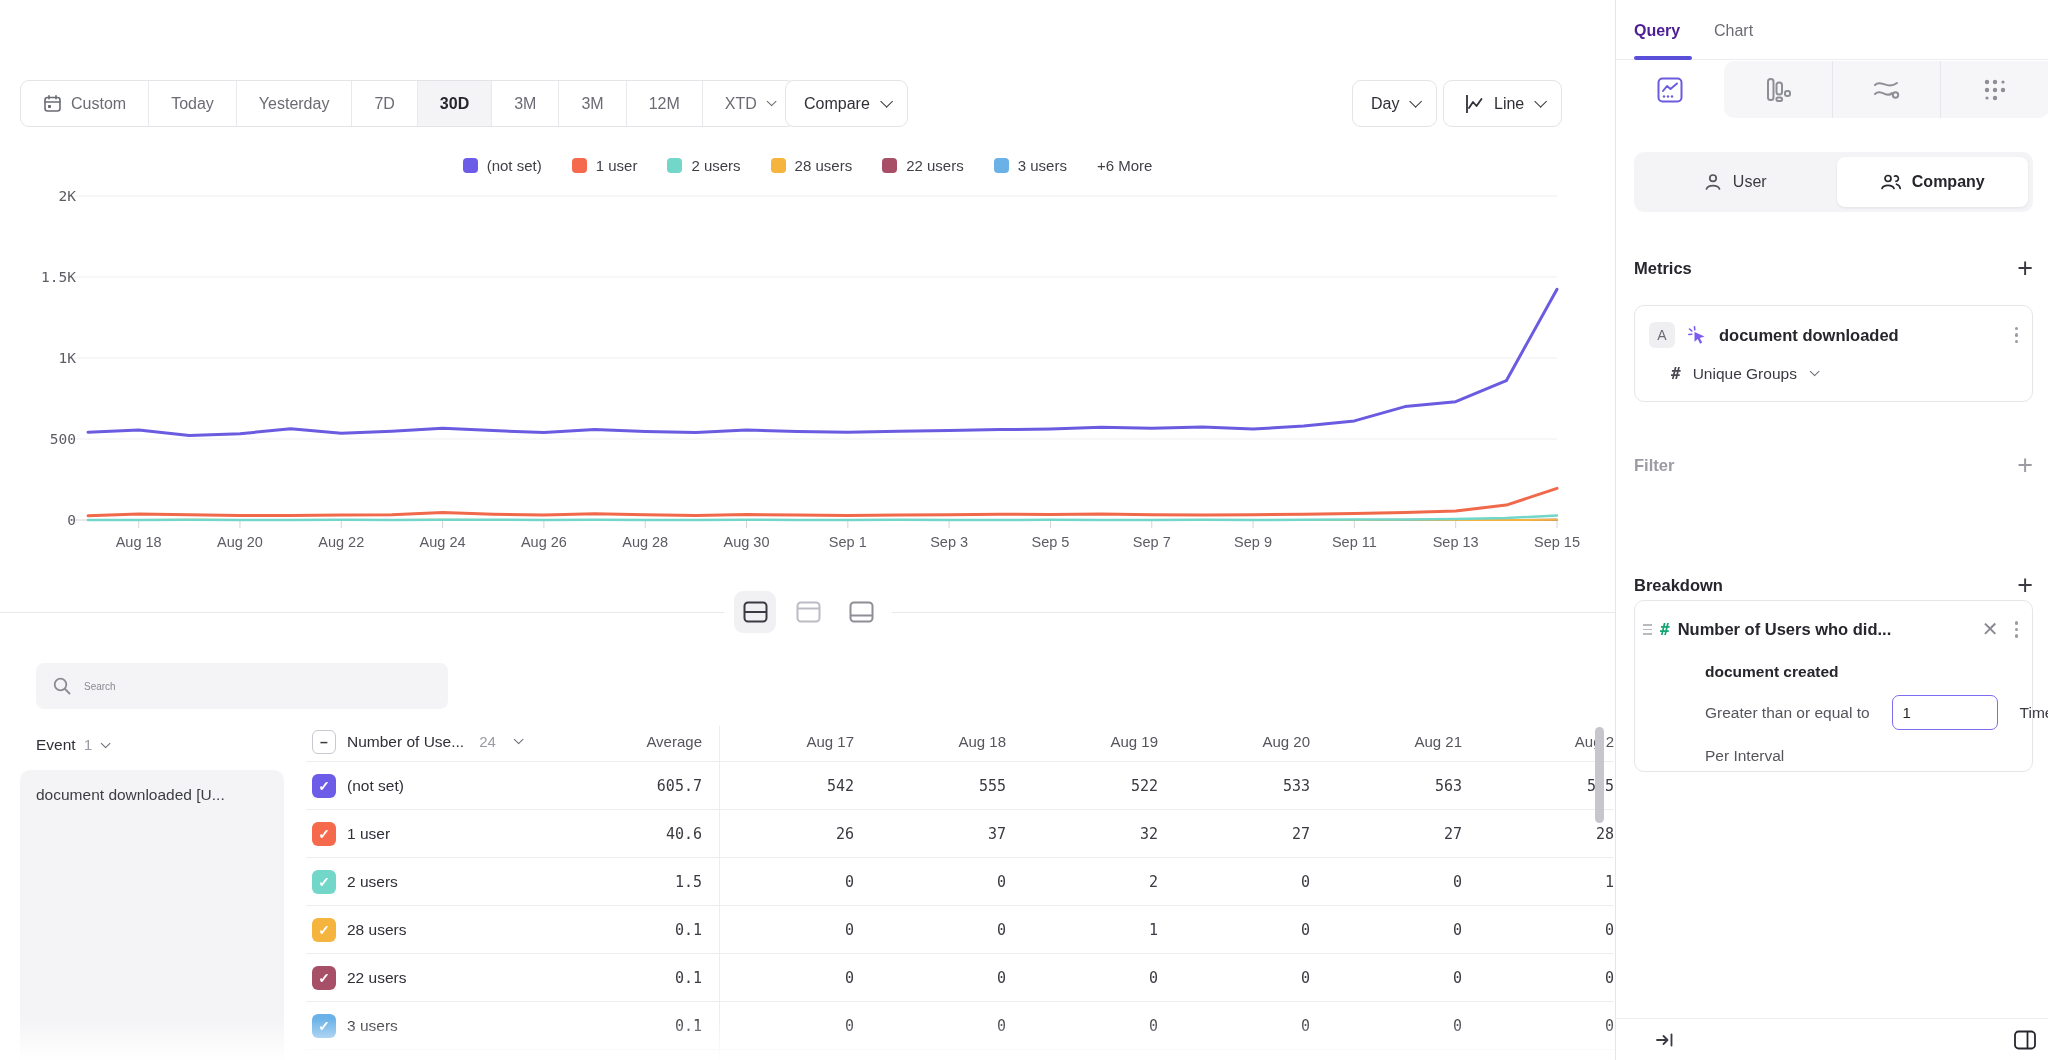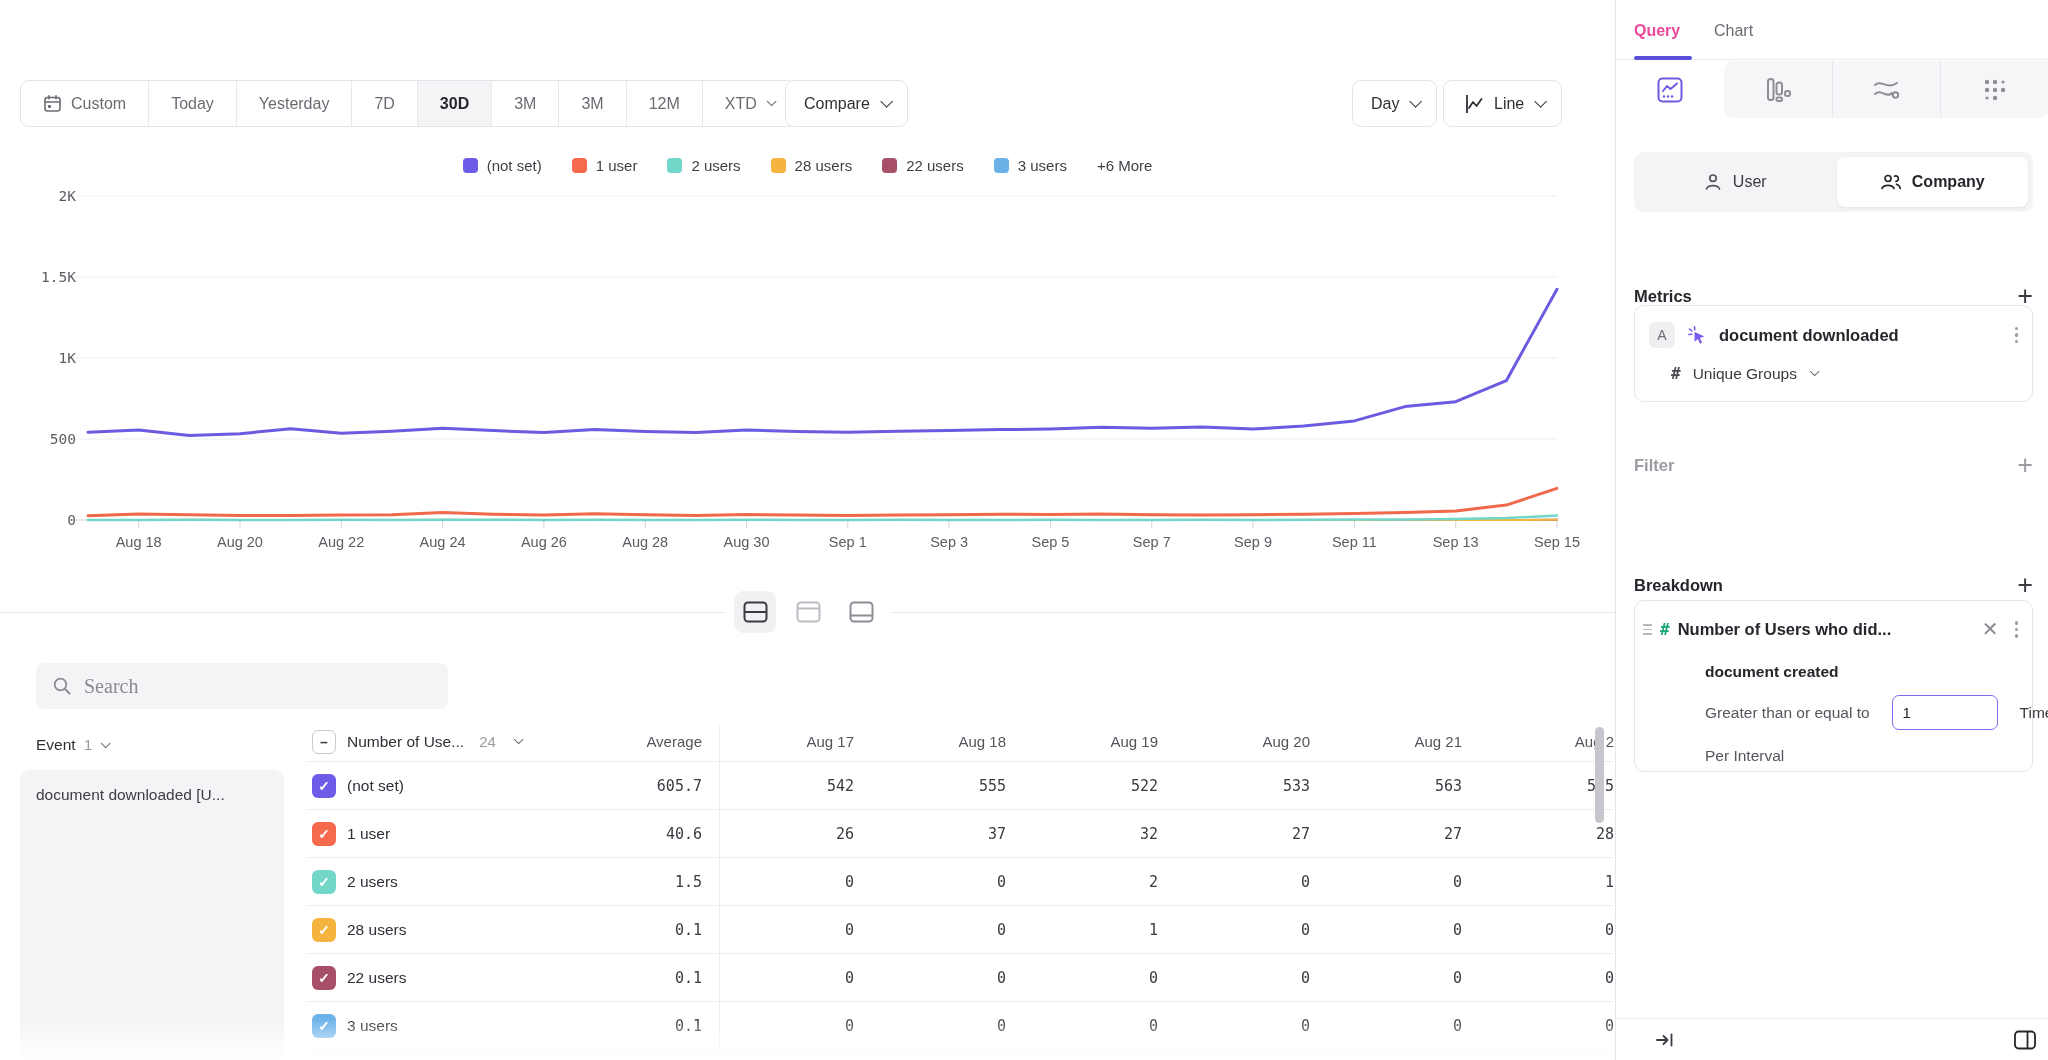--- a/index.html
+++ b/index.html
@@ -43,22 +43,22 @@
   
   .section-divider { position:absolute; left:0; top:612px; width:1615px; height:1px; background:#e9e9ed; }
   .layout-toggle { position:absolute; left:724px; top:588px; display:flex; gap:11px; background:#fff; padding:3px 10px; }
   .layout-btn { width:42px; height:42px; border-radius:9px; background:#fff; display:flex; align-items:center;
     justify-content:center; cursor:pointer; }
   .layout-btn.active { background:#f1f1f4; }
 
   
   .search-box { position:absolute; left:36px; top:663px; width:412px; height:46px; background:#f4f4f6;
     border-radius:8px; display:flex; align-items:center; padding:0 16px; gap:12px; }
-  .search-box input { border:none; outline:none; background:transparent; font-size:20px; color:#0f766e; width:100%;
-    font-family:Liberation Serif, serif; }
+  .search-box input { border:none; outline:none; background:transparent; font-size:10px; color:#0f766e; width:100%;
+    font-family:Liberation Sans, sans-serif; }
   .search-box input::placeholder { color:#8a8a92; }
 
   
   .event-header { position:absolute; left:36px; top:736px; display:flex; align-items:center; gap:8px; font-size:15.5px; }
   .event-header .ev { color:#2f2f37; font-weight:500; }
   .event-header .ct { color:#9b9ba4; }
 
   
   .event-panel { position:absolute; left:20px; top:770px; width:264px; height:300px; background:#f4f4f6; border-radius:10px; }
   .event-panel-item { padding:16px 16px; font-size:15.5px; color:#3c3c44; white-space:nowrap; overflow:hidden; }
@@ -78,21 +78,21 @@
   .checkbox.indeterminate { background:#fff; border:1.5px solid #c9c9cf; color:#3a3a42; font-weight:700; border-radius:6px; }
   .v-divider { position:absolute; left:719px; top:726px; width:1px; height:334px; background:#ededf0; }
   .table-scrollbar { position:absolute; left:1595px; top:727px; width:9px; height:96px; border-radius:5px; background:#c6c6cc; }
   .bottom-fade { position:absolute; left:0; bottom:0; width:1615px; height:42px;
     background:linear-gradient(to bottom, rgba(255,255,255,0), rgba(255,255,255,.95)); pointer-events:none; }
 
   
   .panel { position:absolute; left:1615px; top:0; width:433px; height:1060px; border-left:1px solid #e6e6ea; background:#fff; }
   .panel-tabs { position:absolute; left:0; top:0; width:100%; height:60px; border-bottom:1px solid #ededf0; }
   .tab { position:absolute; top:22px; font-size:16px; cursor:pointer; }
-  .tab-query { left:18px; color:#ec4899; font-weight:600; }
+  .tab-query { left:18px; color:#4c1d95; font-weight:600; }
   .tab-chart { left:98px; color:#6b6b74; }
   .tab-underline { position:absolute; left:18px; top:56px; width:58px; height:3.5px; background:#5a4fd8; border-radius:2px; }
 
   .charttype-row { position:absolute; left:0; top:61px; width:433px; height:57px; display:flex; }
   .charttype-cell { flex:1; display:flex; align-items:center; justify-content:center; cursor:pointer; }
   .charttype-cell.inactive { background:#f6f6f8; border-left:1px solid #e7e7eb; }
   .charttype-cell.first-inactive { border-left:none; border-radius:10px 0 0 10px; }
   .charttype-cell.last { border-radius:0 0 10px 0; }
 
   .scope-toggle { position:absolute; left:18px; top:152px; width:399px; height:60px; background:#f4f4f6;
@@ -500,21 +500,21 @@
                 <path d="M2 16.5 C3.4 12.3 12.6 12.3 14 16.5"></path>
                 <path d="M14.5 4.2 a2.7 2.7 0 1 1 1.4 5.1"></path>
                 <path d="M16.5 12.2 c2.2 .6 3.4 2.2 3.7 4.3"></path>
               </g>
             </svg>
         </span>
         <span>Company</span>
       </div>
     </div>
 
-    <div class="panel-section-head" style="top:258px;margin-top:28px;">
+    <div class="panel-section-head" style="top:258px;">
       <span class="sec-title">Metrics</span>
       <span class="plus">+</span>
     </div>
 
     <div class="metric-card">
       <div class="metric-row1">
         <span class="badge-a">A</span>
         <span>
           <svg width="22" height="22" viewBox="0 0 22 22">
               <g stroke="#7a5cf0" stroke-width="1.6" stroke-linecap="round" fill="none">

